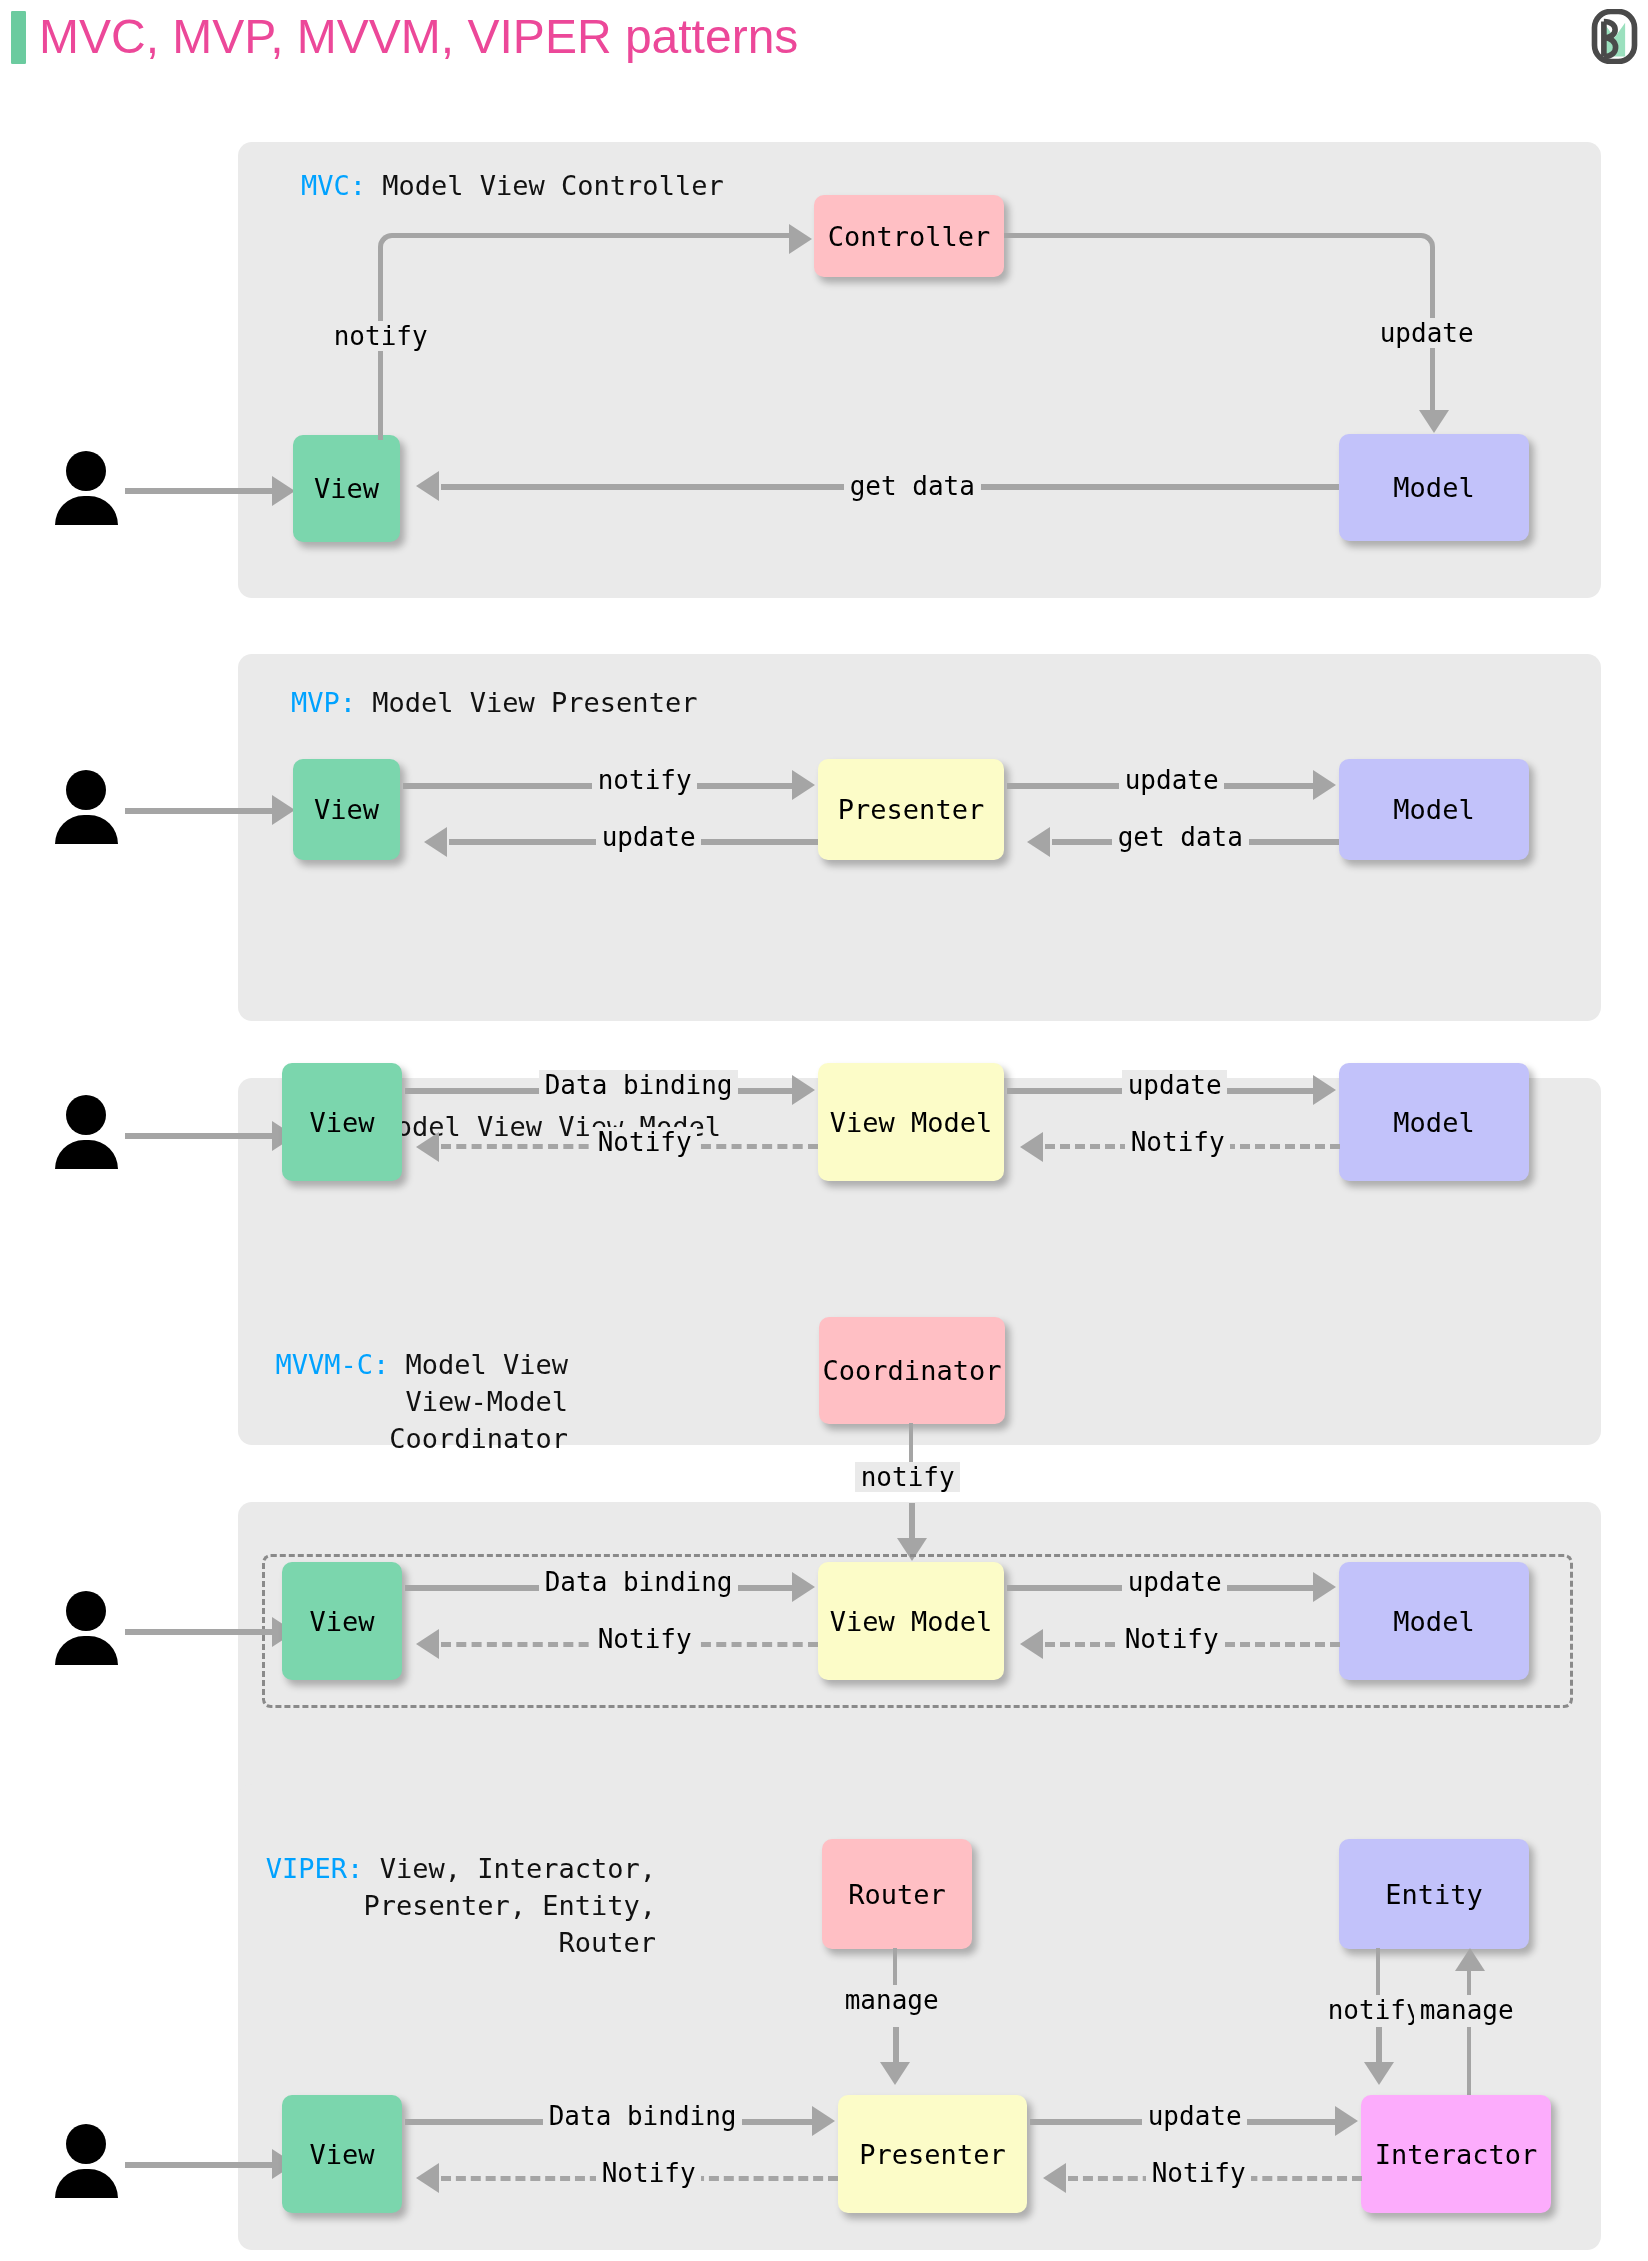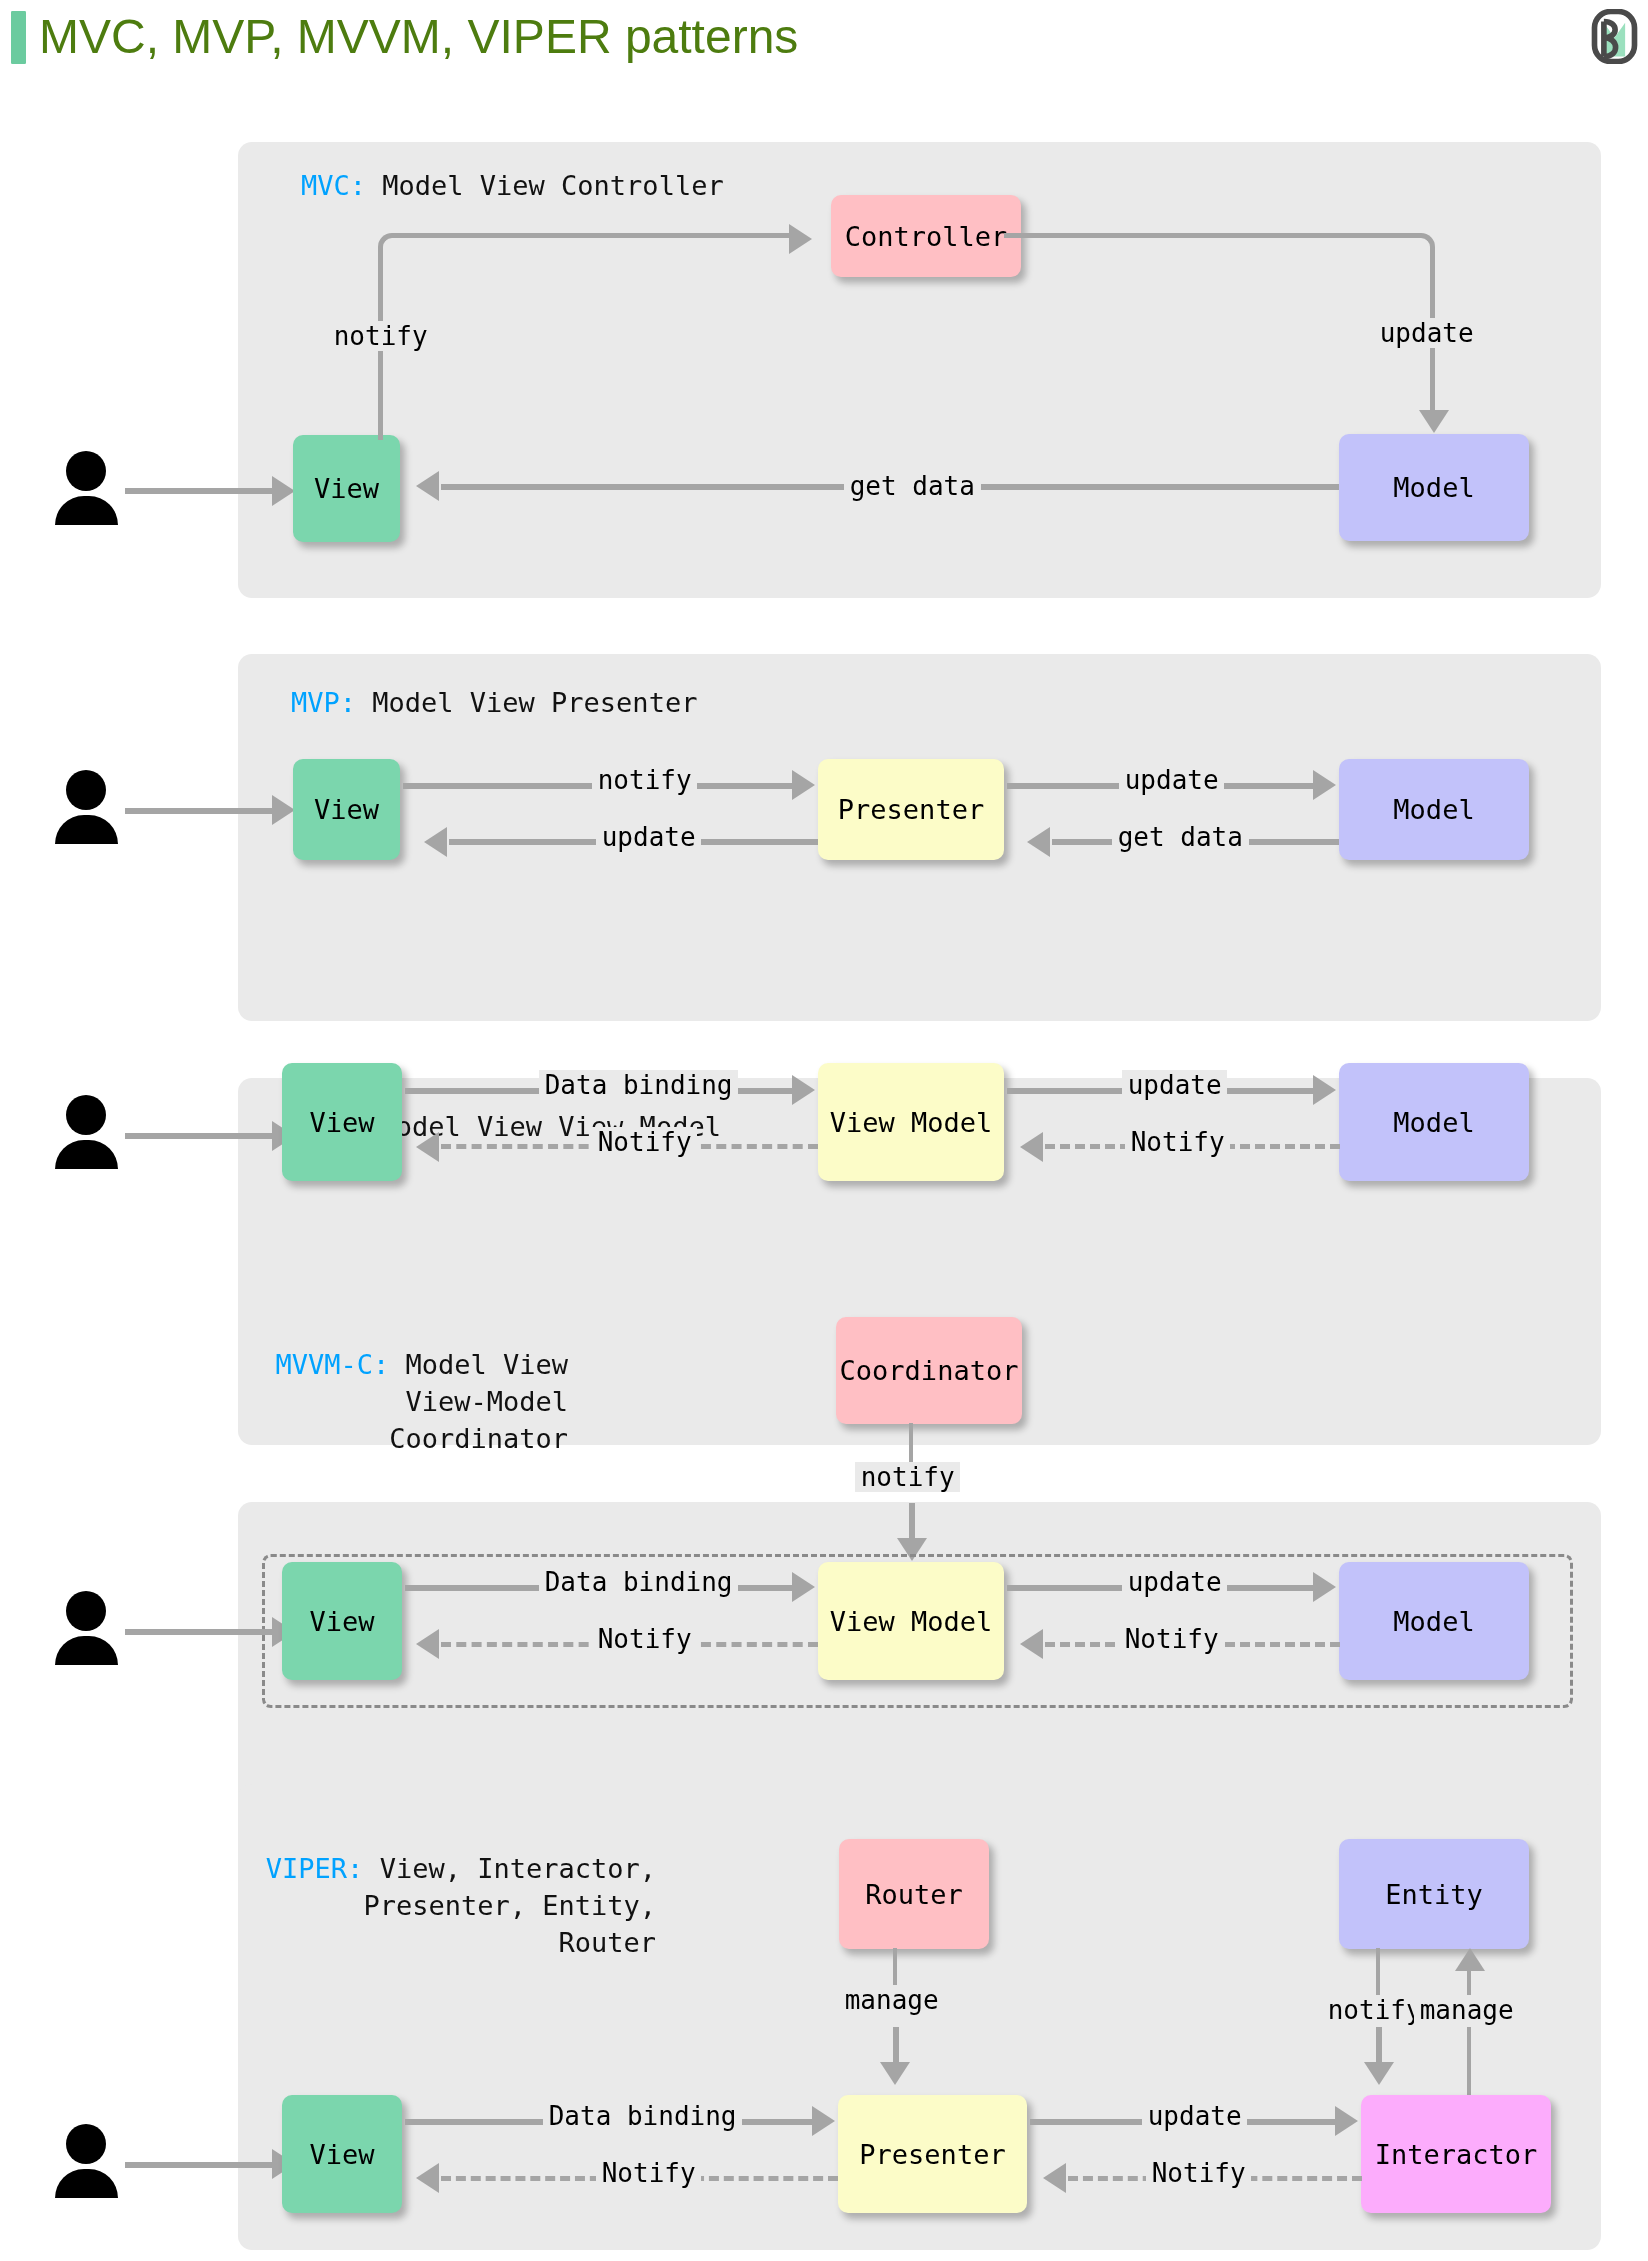--- a/index.html
+++ b/index.html
@@ -7,21 +7,21 @@
     width:1649px;height:2261px;position:relative;overflow:hidden;
     font-family:"DejaVu Sans Mono","Liberation Mono",monospace;
   }
 
   
   .header{position:absolute;left:0;top:0;width:1649px;height:76px;}
   .accent-bar{position:absolute;left:10.7px;top:11.3px;width:15.8px;height:53px;background:#6BCB9F;border-radius:1.3px;}
   .page-title{
     position:absolute;left:39px;top:8.8px;
     font-family:"Liberation Sans","DejaVu Sans",sans-serif;
-    font-size:48px;line-height:55px;color:#4d7c0f;white-space:nowrap;
+    font-size:48px;line-height:55px;color:#ec4899;white-space:nowrap;
   }
   .logo{position:absolute;right:11.3px;top:7.6px;height:58px;display:flex;align-items:center;gap:14px;}
   .logo-mark{width:47px;height:55px;position:relative;flex:0 0 auto;}
   .logo-text{
     font-family:"Liberation Sans","DejaVu Sans",sans-serif;
     font-size:44px;font-weight:bold;color:#4A4A4A;letter-spacing:-0.6px;white-space:nowrap;
   }
 
   
   .panel{
@@ -44,21 +44,21 @@
   
   .node{
     position:absolute;border-radius:10px;
     display:flex;align-items:center;justify-content:center;
     font-size:27px;color:#000000;
     box-shadow:4.4px 5.7px 7px rgba(0,0,0,0.26);
     white-space:nowrap;
   }
   .n-view{background:#7BD6AD;}
   .n-model{background:#C2C2FA;}
-  .n-ctrl{background:#FFBFC4;margin-left:17px;}
+  .n-ctrl{background:#FFBFC4;}
   .n-vm{background:#FCFCC8;}
   .n-inter{background:#FCACFC;}
 
   
   .hline{position:absolute;height:5.7px;background:#A5A5A5;}
   .vline{position:absolute;width:5.7px;background:#A5A5A5;}
   .hline.dash{
     height:0;border-top:5.7px dashed #A5A5A5;background:none;
   }
   .arrow-r{

